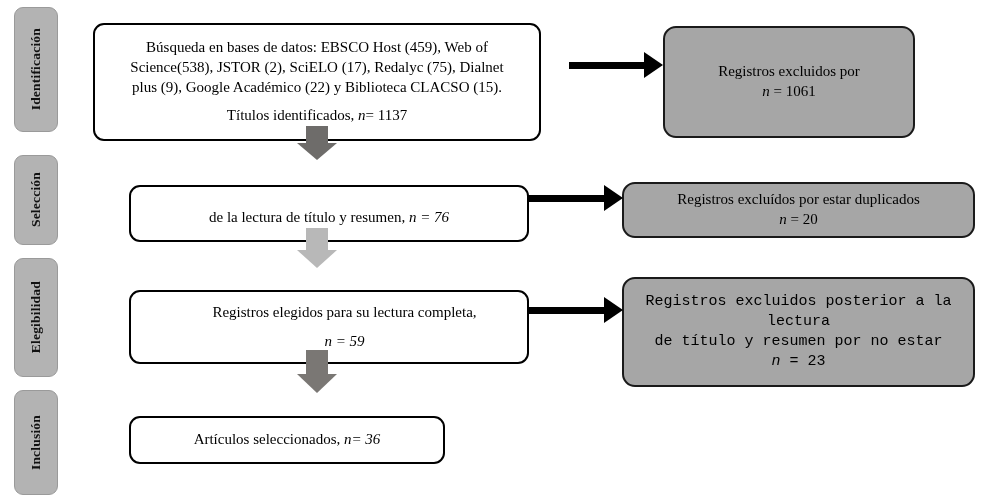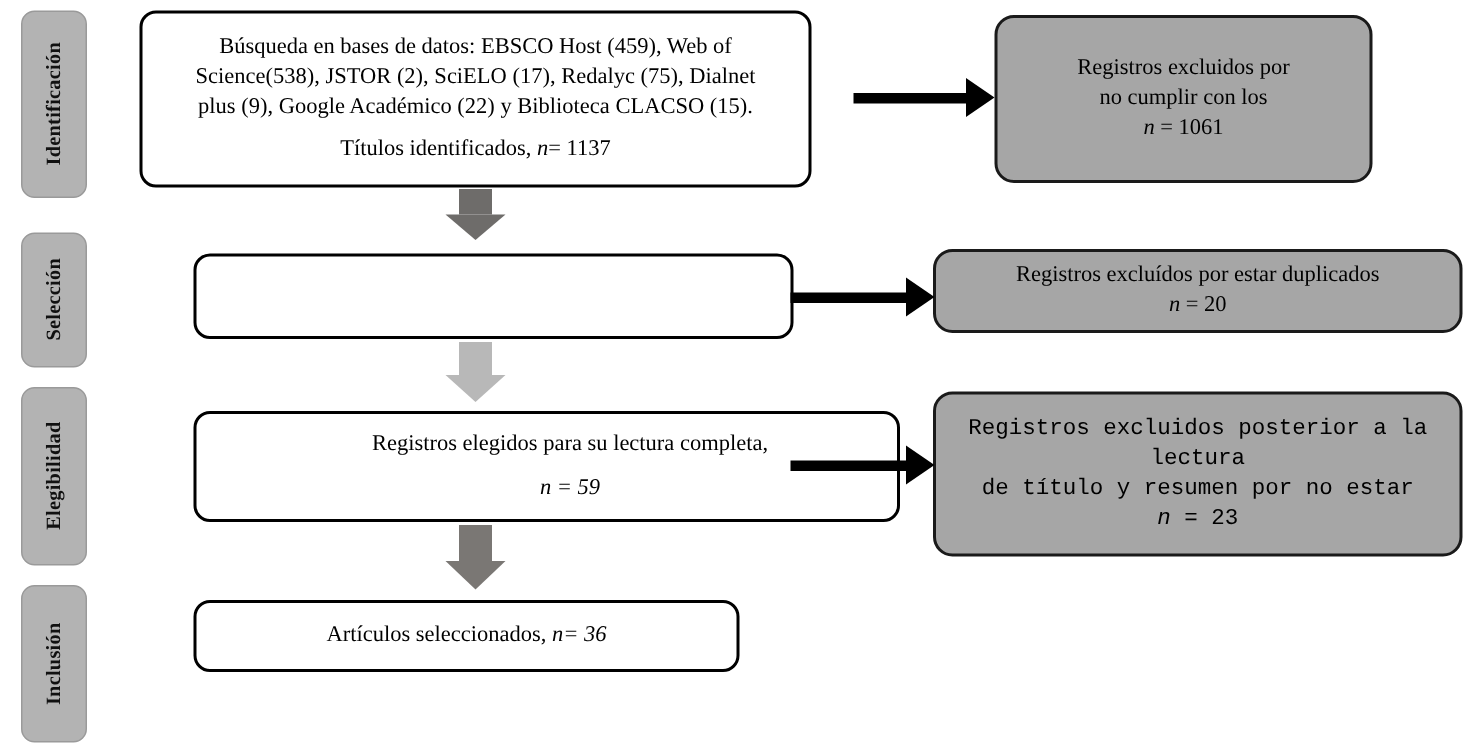--- a/index.html
+++ b/index.html
@@ -44,20 +44,21 @@
   .box {
     position: absolute;
     box-sizing: border-box;
     display: flex;
     flex-direction: column;
     align-items: center;
     justify-content: center;
     text-align: center;
     padding: 4px 8px;
     line-height: 1.32;
+    margin-top: 16px;
   }
   .box-white {
     background: #ffffff;
     border: 2.2px solid #000000;
     border-radius: 11px;
   }
   .box-gray {
     background: #a6a6a6;
     border: 2.2px solid #1a1a1a;
     border-radius: 13px;
@@ -134,59 +135,63 @@
     <p>Science(538), JSTOR (2), SciELO (17), Redalyc (75), Dialnet</p>
     <p>plus (9), Google Académico (22) y Biblioteca CLACSO (15).</p>
     <p class="spaced">
       <span>Títulos identificados,</span>
       <span class="ital">n</span><span>= 1137</span>
     </p>
   </div>
 
   <div class="box box-gray" style="left:663px; top:10px; width:252px; height:112px;">
     <p>Registros excluidos por</p>
-    <p>no cumplir con los</p>
     <p>
       <span class="ital">n</span>
       <span>= 1061</span>
     </p>
   </div>
 
   <div class="h-arrow" style="left:569px; top:52px; width:94px; height:26px;">
     <span class="shaft"></span>
     <span class="head"></span>
   </div>
 
   <div class="v-arrow" style="left:297px; top:126px; width:40px; height:34px;">
     <span class="shaft" style="background:#6e6c6a;"></span>
     <span class="head" style="border-top:17px solid #6e6c6a;"></span>
   </div>
 
   <div class="box box-white" style="left:129px; top:169px; width:400px; height:57px;">
+    <p class="spaced">
+      <span>de la lectura de título y resumen,</span>
+      <span class="ital">n</span>
+      <span class="ital">=  76</span>
+    </p>
   </div>
 
   <div class="box box-gray" style="left:622px; top:166px; width:353px; height:56px;">
     <p>Registros excluídos por estar duplicados</p>
     <p>
       <span class="ital">n</span>
       <span>= 20</span>
     </p>
   </div>
 
   <div class="h-arrow" style="left:527px; top:185px; width:96px; height:26px;">
     <span class="shaft"></span>
     <span class="head"></span>
   </div>
 
   <div class="v-arrow" style="left:297px; top:228px; width:40px; height:40px;">
     <span class="shaft" style="background:#b8b8b8;"></span>
     <span class="head" style="border-top:18px solid #b8b8b8;"></span>
   </div>
 
-  <div class="box box-white" style="left:129px; top:274px; width:471px; height:74px;padding-left:39px;">
+  <div class="box box-white" style="left:129px; top:274px; width:400px; height:74px;padding-left:39px;">
     <p>Registros elegidos para su lectura completa,</p>
     <p class="spaced">
       <span class="ital">n</span>
       <span class="ital">=  59</span>
     </p>
   </div>
 
   <div class="box box-gray" style="left:622px; top:261px; width:353px; height:110px;font-family:Liberation Mono, monospace;">
     <p>Registros excluidos posterior a la lectura</p>
     <p>de título y resumen por no estar</p>
@@ -199,20 +204,20 @@
   <div class="h-arrow" style="left:527px; top:297px; width:96px; height:26px;">
     <span class="shaft"></span>
     <span class="head"></span>
   </div>
 
   <div class="v-arrow" style="left:297px; top:350px; width:40px; height:43px;">
     <span class="shaft" style="background:#7a7774;"></span>
     <span class="head" style="border-top:19px solid #7a7774;"></span>
   </div>
 
-  <div class="box box-white" style="left:129px; top:400px; width:364px; height:48px;">
+  <div class="box box-white" style="left:129px; top:400px; width:316px; height:48px;">
     <p>
       <span>Artículos seleccionados,</span>
       <span class="ital">n</span><span class="ital">= 36</span>
     </p>
   </div>
 
 </div>
 
 </body></html>

